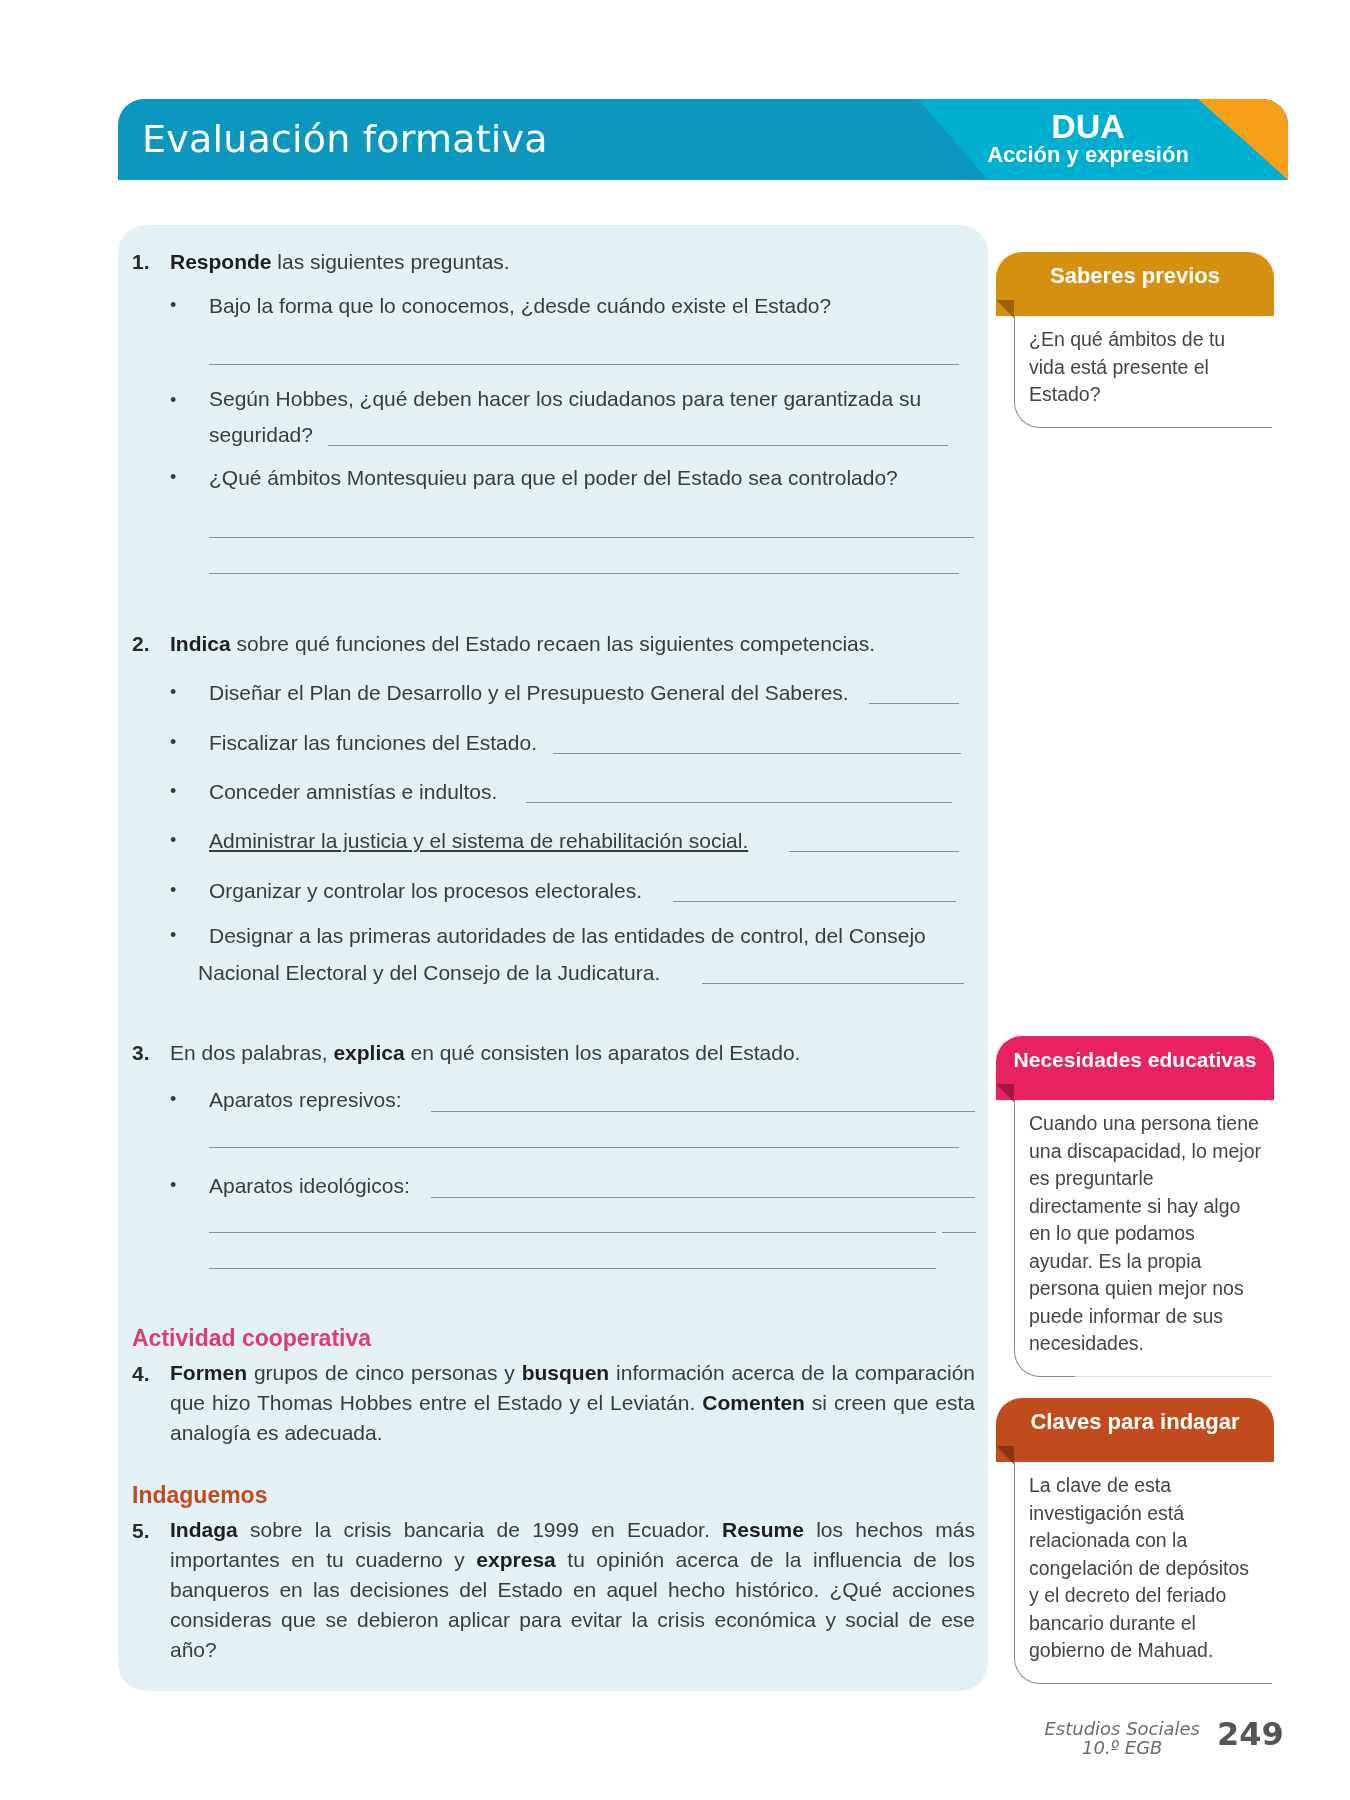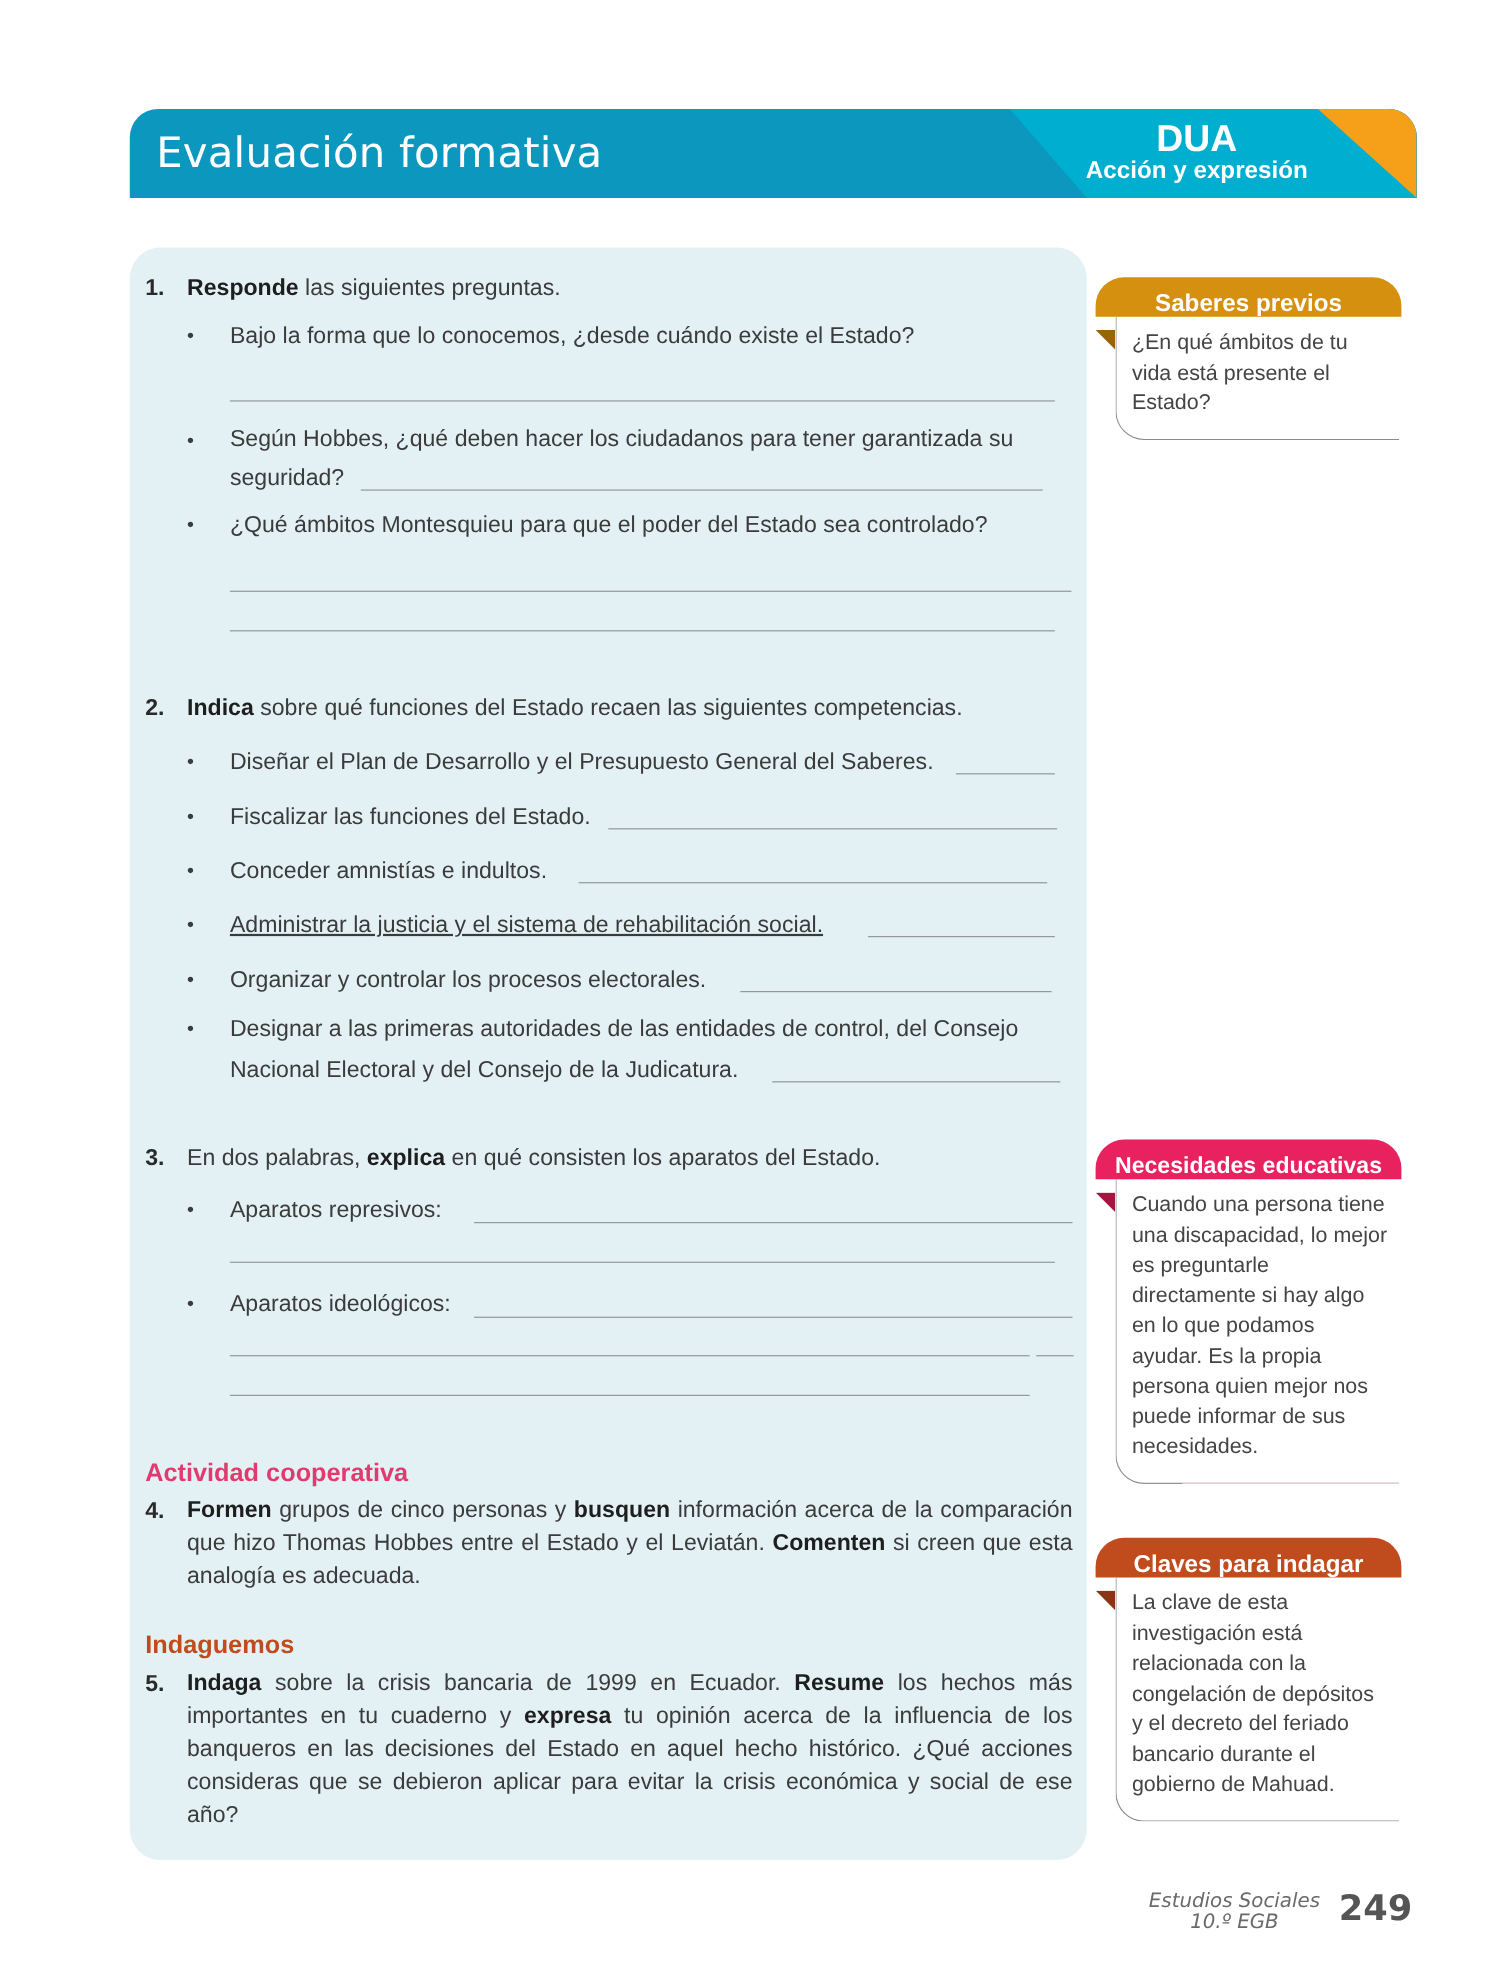--- a/index.html
+++ b/index.html
@@ -41,21 +41,21 @@
   .num { position: absolute; font-size: 21px; font-weight: bold; color: #2a2a2a; }
   .bullet { position: absolute; font-size: 18px; color: #3b3b3b; }
   .b { font-weight: bold; color: #1e1e1e; }
   .line { position: absolute; height: 0; border-top: 1.6px solid #8a8f93; }
   .section-title { position: absolute; font-size: 23px; font-weight: bold; }
   .para { position: absolute; font-size: 21px; line-height: 30px; color: #3b3b3b; text-align: justify; white-space: normal; }
 
   
   .sbox { position: absolute; left: 996px; width: 278px; }
   .sbox .tab {
-    position: relative; height: 36px; border-radius: 26px 26px 0 0; color: #fff;
+    position: relative; height: 64px; border-radius: 26px 26px 0 0; color: #fff;
     font-weight: bold; font-size: 22px; text-align: center; line-height: 48px;
   }
   .sbox .fold {
     position: absolute; left: 0; top: 48px; width: 18px; height: 18px;
     clip-path: polygon(0 0, 100% 0, 100% 100%);
   }
   .sbox .body {
     position: relative; margin-left: 18px; border-left: 1.5px solid #8a8a8a;
     border-bottom: 1.5px solid #8a8a8a; border-bottom-left-radius: 26px;
     padding: 10px 8px 18px 14px; font-size: 19.5px; line-height: 27.5px; color: #444;
@@ -116,21 +116,21 @@
   <span class="bullet" style="left:52px; top:605px;">•</span>
   <div class="txt" style="left:91px; top:603px;text-decoration:underline;">Administrar la justicia y el sistema de rehabilitación social.</div>
   <div class="line" style="left:671px; width:170px; top:626px;"></div>
 
   <span class="bullet" style="left:52px; top:655px;">•</span>
   <div class="txt" style="left:91px; top:653px;">Organizar y controlar los procesos electorales.</div>
   <div class="line" style="left:555px; width:283px; top:676px;"></div>
 
   <span class="bullet" style="left:52px; top:700px;">•</span>
   <div class="txt" style="left:91px; top:698px;">Designar a las primeras autoridades de las entidades de control, del Consejo</div>
-  <div class="txt" style="left:91px; top:735px;">Nacional Electoral y del Consejo de la Judicatura.</div>
+  <div class="txt" style="left:80px; top:735px;">Nacional Electoral y del Consejo de la Judicatura.</div>
   <div class="line" style="left:584px; width:262px; top:758px;"></div>
 
   <span class="num" style="left:14px; top:816px;">3.</span>
   <div class="txt" style="left:52px; top:815px;"><span>En dos palabras, </span><span class="b">explica</span><span> en qué consisten los aparatos del Estado.</span></div>
 
   <span class="bullet" style="left:52px; top:864px;">•</span>
   <div class="txt" style="left:91px; top:862px;">Aparatos  represivos:</div>
   <div class="line" style="left:313px; width:544px; top:886px;"></div>
   <div class="line" style="left:91px; width:750px; top:922px;"></div>
 

